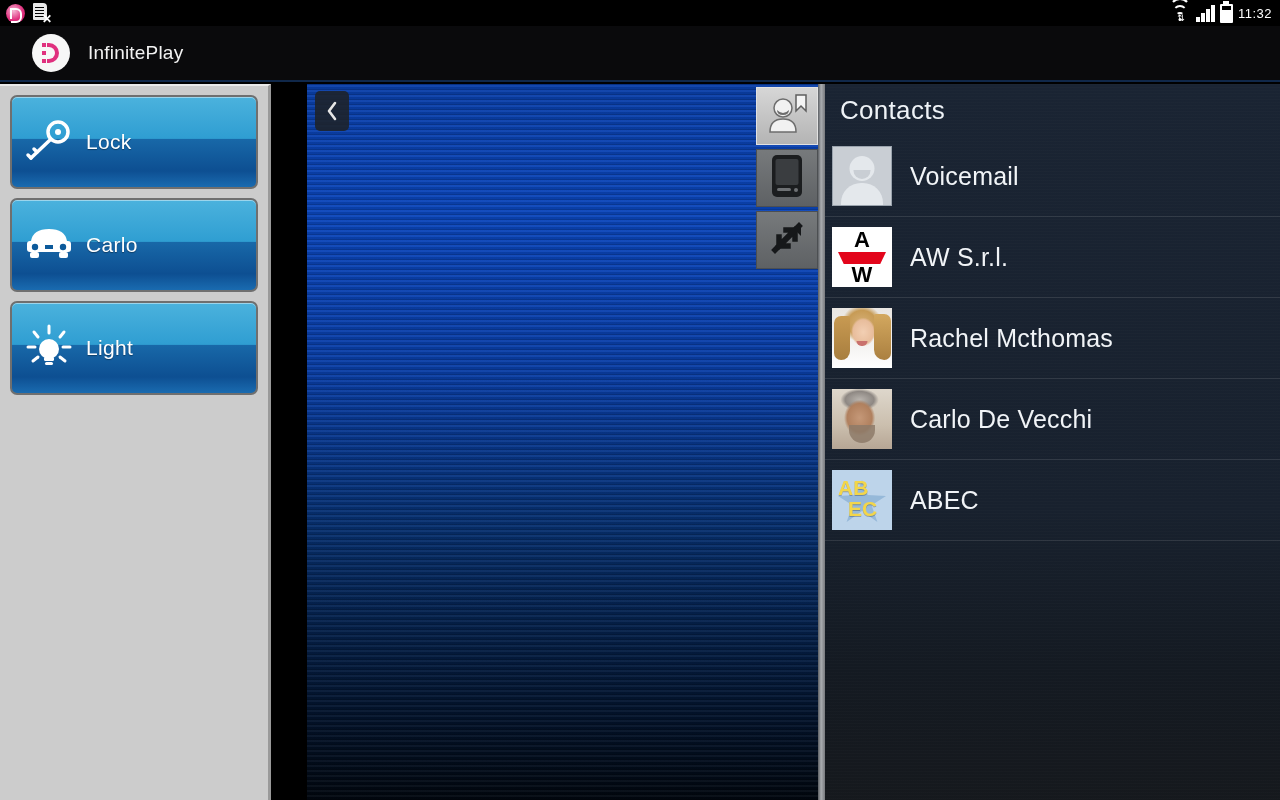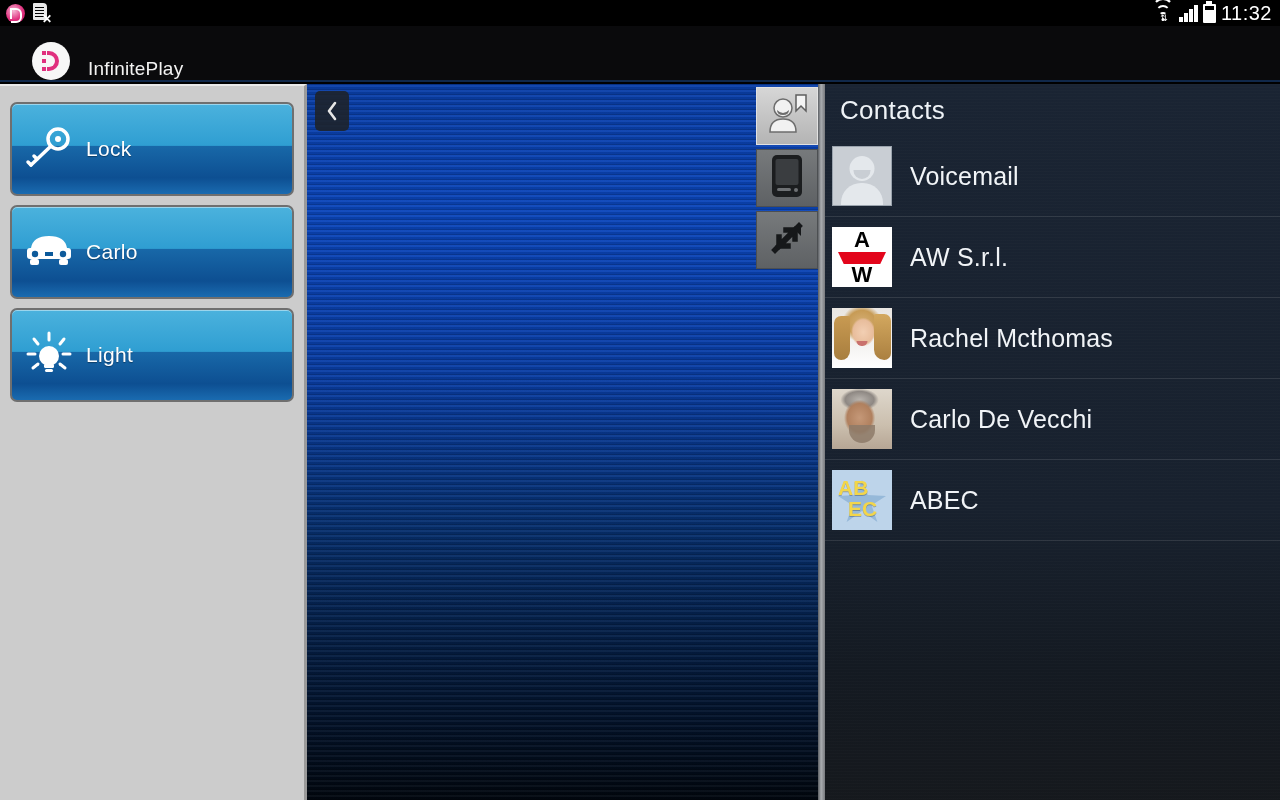--- a/index.html
+++ b/index.html
@@ -18,21 +18,21 @@
     width: 1280px; height: 26px;
     background: #000;
     display: flex; align-items: center;
   }
   .sb-left { display: flex; align-items: center; gap: 8px; padding-left: 6px; }
   .sb-right {
     margin-left: auto; display: flex; align-items: center;
     gap: 5px; padding-right: 8px;
   }
   .sb-time {
-    color: #fff; font-size: 20px; letter-spacing: .5px;
+    color: #fff; font-size: 13px; letter-spacing: .5px;
     font-family: "Liberation Sans", sans-serif;
     text-align: right;
   }
 
   .ip-badge {
     width: 19px; height: 19px; border-radius: 50%;
     background: radial-gradient(circle at 40% 35%, #f5b9d5 0%, #e0307e 55%, #b3175c 100%);
     position: relative;
   }
   .ip-badge::after {
@@ -92,21 +92,21 @@
   .battery::before {
     content: ""; position: absolute; left: 50%; top: -5px;
     transform: translateX(-50%); width: 6px; height: 3px; background: #fff;
   }
 
   
   .titlebar {
     position: absolute; top: 26px; left: 0;
     width: 1280px; height: 56px;
     background: #0a0a0c;
-    display: flex; align-items: flex-end;
+    display: flex; align-items: center;
     border-bottom: 2px solid #10284a;
   }
   .logo-circle {
     width: 38px; height: 38px; border-radius: 50%;
     background: #f7f7f7; margin-left: 32px;
     position: relative; flex: none;
   }
   .logo-circle .d {
     position: absolute; left: 15px; top: 9px;
     width: 12px; height: 20px;
@@ -124,25 +124,25 @@
 
   
   .main {
     position: absolute; top: 84px; left: 0;
     width: 1280px; height: 716px;
   }
 
   
   .left-panel {
     position: absolute; left: 0; top: 0;
-    width: 307px; height: 716px;
+    width: 271px; height: 716px;
     background: #cccccc;
     border-right: 3px solid #9a9a9a;
     border-top: 2px solid #e9e9e9;
-    padding: 16px 10px 0 10px;
+    padding: 9px 10px 0 10px;
   }
   .cmd-btn {
     position: relative;
     height: 94px;
     margin-bottom: 9px;
     border-radius: 7px;
     border: 2px solid #6f6f6f;
     background:
       linear-gradient(to bottom,
         #4bb2dd 0%,

